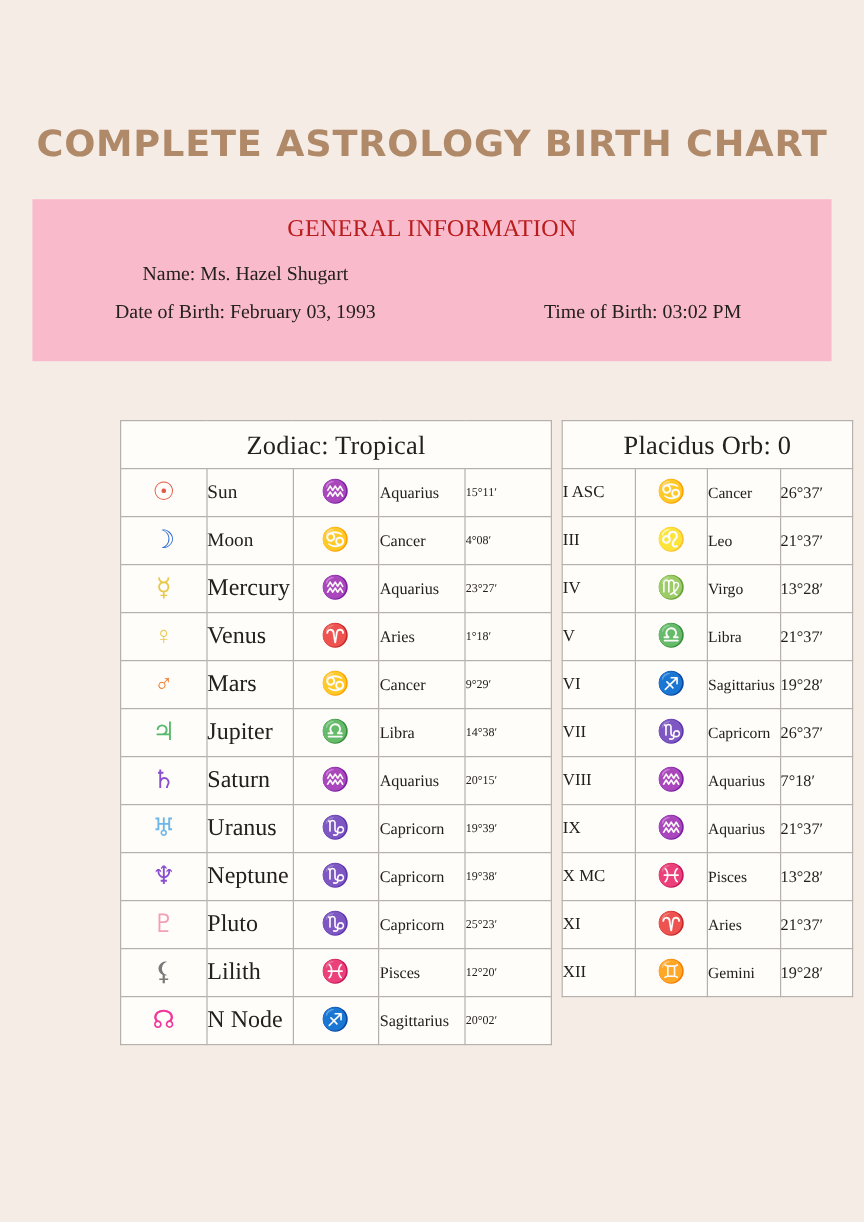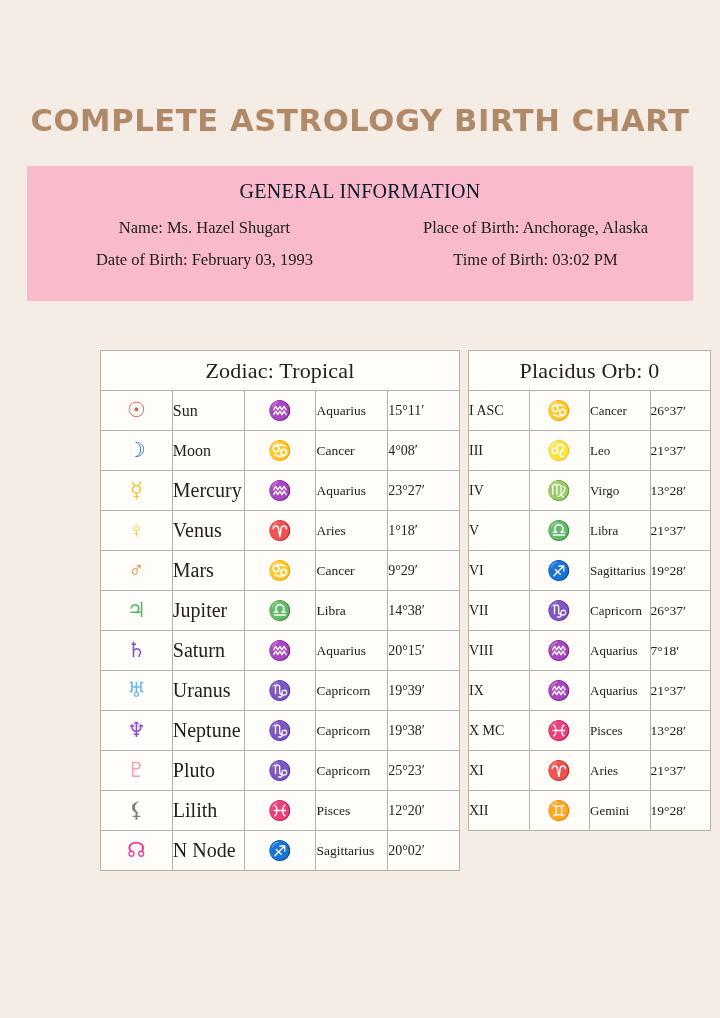--- a/index.html
+++ b/index.html
@@ -35,21 +35,21 @@
     position: absolute;
     top: 166px;
     left: 27px;
     width: 666px;
     height: 135px;
     background: #f9bbcc;
   }
   .info-heading {
     text-align: center;
     font-size: 20px;
-    color: #0f172a;
+    color: #b91c1c;
     padding-top: 14px;
     letter-spacing: 0.3px;
   }
   .info-grid {
     position: absolute;
     top: 52px;
     left: 0;
     width: 666px;
   }
   .info-row {
@@ -120,21 +120,21 @@
     line-height: 1;
   }
   .c-sign {
     width: 94px;
     padding-left: 6px;
     font-size: 13.5px;
   }
   .c-deg {
     width: 62px;
     padding-left: 6px;
-    font-size: 14px;
+    font-size: 10px;
   }
 
   
   .houses { width: 243px; }
   .houses tr { height: 40px; }
   .h-num {
     width: 52px;
     padding-left: 5px;
     font-size: 14px;
     margin-top: 44px;
@@ -160,21 +160,20 @@
 </head>
 <body>
 
 <div class="title">COMPLETE ASTROLOGY BIRTH CHART</div>
 
 <div class="info-band">
   <div class="info-heading">GENERAL INFORMATION</div>
   <div class="info-grid">
     <div class="info-row">
       <div class="info-cell left">Name: Ms. Hazel Shugart</div>
-      <div class="info-cell right">Place of Birth: Anchorage, Alaska</div>
     </div>
     <div class="info-row">
       <div class="info-cell left">Date of Birth: February 03, 1993</div>
       <div class="info-cell right">Time of Birth: 03:02 PM</div>
     </div>
   </div>
 </div>
 
 <div class="tables">
   <table class="tbl planets">

